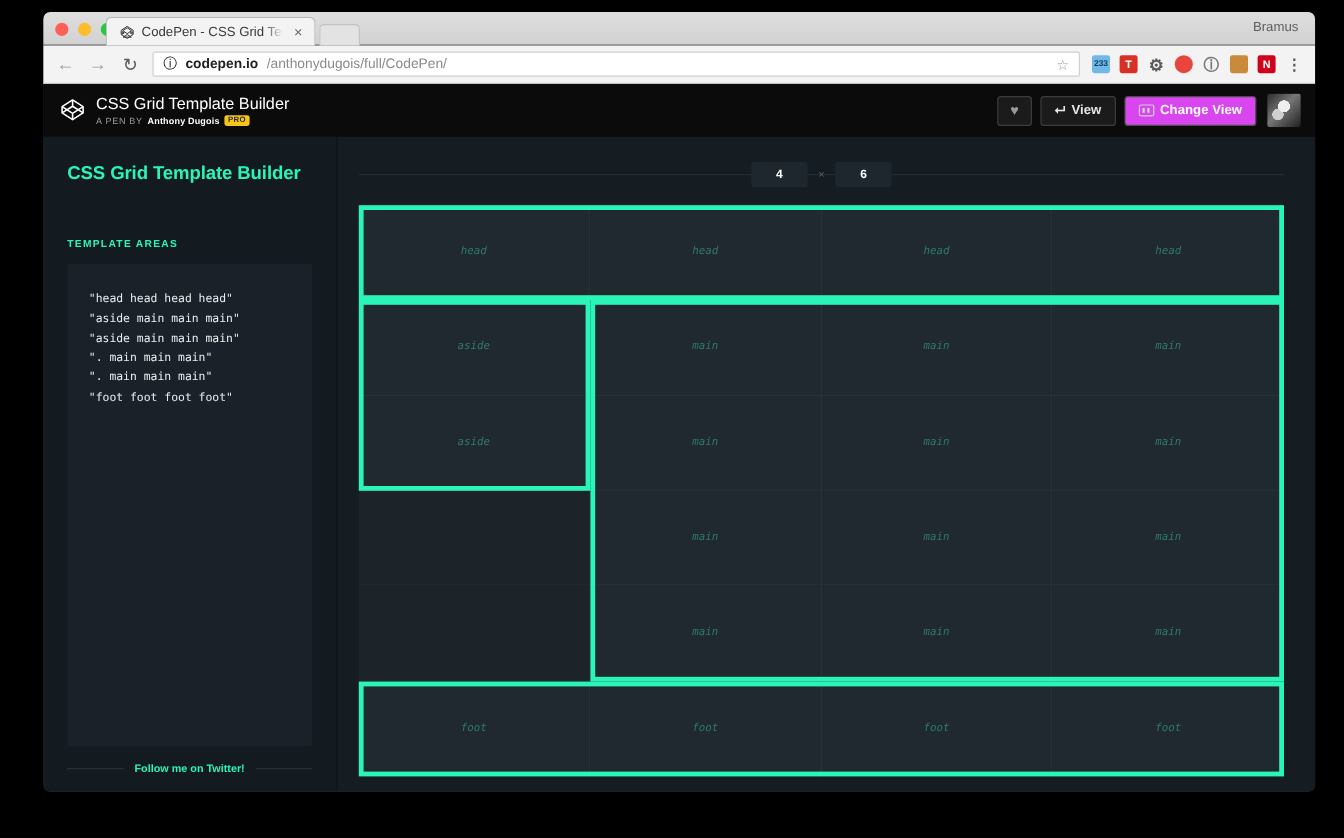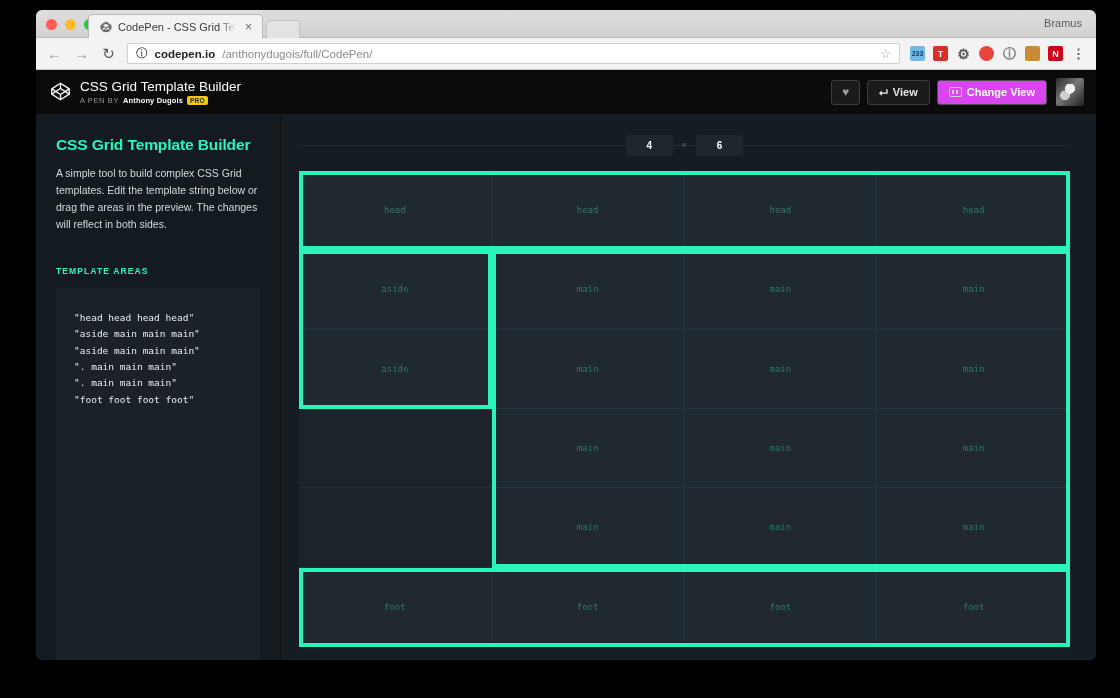--- a/index.html
+++ b/index.html
@@ -216,20 +216,21 @@
   .dim-x { position: relative; font-size: 9px; color: #55646d; }
 
   
   #grid-preview {
     position: relative;
     flex: 1;
     display: grid;
     grid-template-columns: repeat(4, 1fr);
     grid-template-rows: repeat(6, 1fr);
     margin-bottom: 12px;
+    font-style: italic;
   }
   .cell {
     position: relative;
     display: flex; align-items: center; justify-content: center;
     background: #20292f;
     border-right: 1px solid #27323a;
     border-bottom: 1px solid #27323a;
     font-family: "DejaVu Sans Mono", monospace;
     font-size: 9px;
     color: #2e7a68;
@@ -328,28 +329,32 @@
           <span>Change View</span>
         </div>
         <div class="avatar"></div>
       </div>
     </div>
 
     <div id="pen-body">
 
       <div id="sidebar">
         <div class="side-title">CSS Grid Template Builder</div>
-        <div class="side-desc">A simple tool to build complex CSS Grid templates. Edit the template string below or drag the areas in the preview. The changes will reflect in both sides.</div>
         <div class="side-label">TEMPLATE AREAS</div>
         <div id="areas-textarea">"head head head head"
 "aside main main main"
 "aside main main main"
 ". main main main"
 ". main main main"
 "foot foot foot foot"</div>
+        <div class="side-footer">
+          <span class="rule"></span>
+          <a class="twitter-link" href="#">Follow me on Twitter!</a>
+          <span class="rule"></span>
+        </div>
       </div>
 
       <div id="preview">
         <div id="dims-bar">
           <span class="bar-rule"></span>
           <input class="dim-input" type="text" value="4" style="">
           <span class="dim-x">×</span>
           <input class="dim-input" type="text" value="6" style="">
         </div>
 

